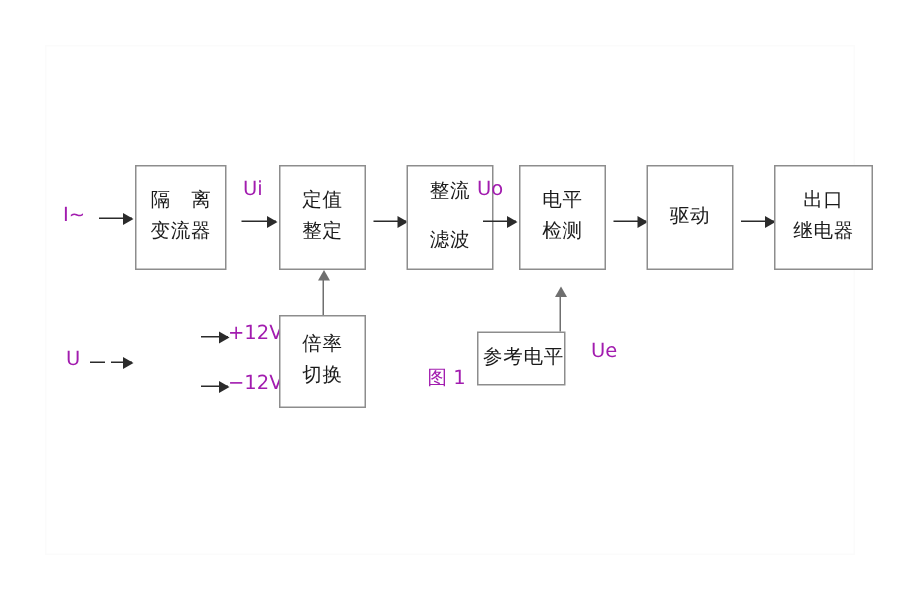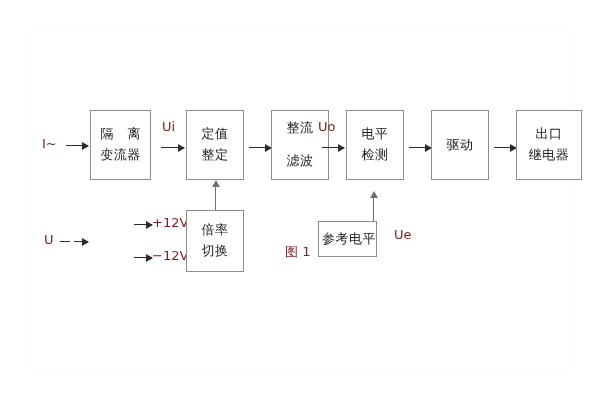--- a/index.html
+++ b/index.html
@@ -41,21 +41,21 @@
     color: #1a1a1a;
     font-size: 13px;
     line-height: 1.6;
     letter-spacing: 0.5px;
   }
   .blk .ln { display: block; white-space: nowrap; }
   .blk .ln.spaced { letter-spacing: 5px; text-indent: 5px; }
 
   .lbl {
     position: absolute;
-    color: #7f1d1d;
+    color: #a21caf;
     font-size: 13px;
     white-space: nowrap;
   }
 
   
   .arrow-h {
     position: absolute;
     height: 1px;
     background: #2b2b2b;
   }

